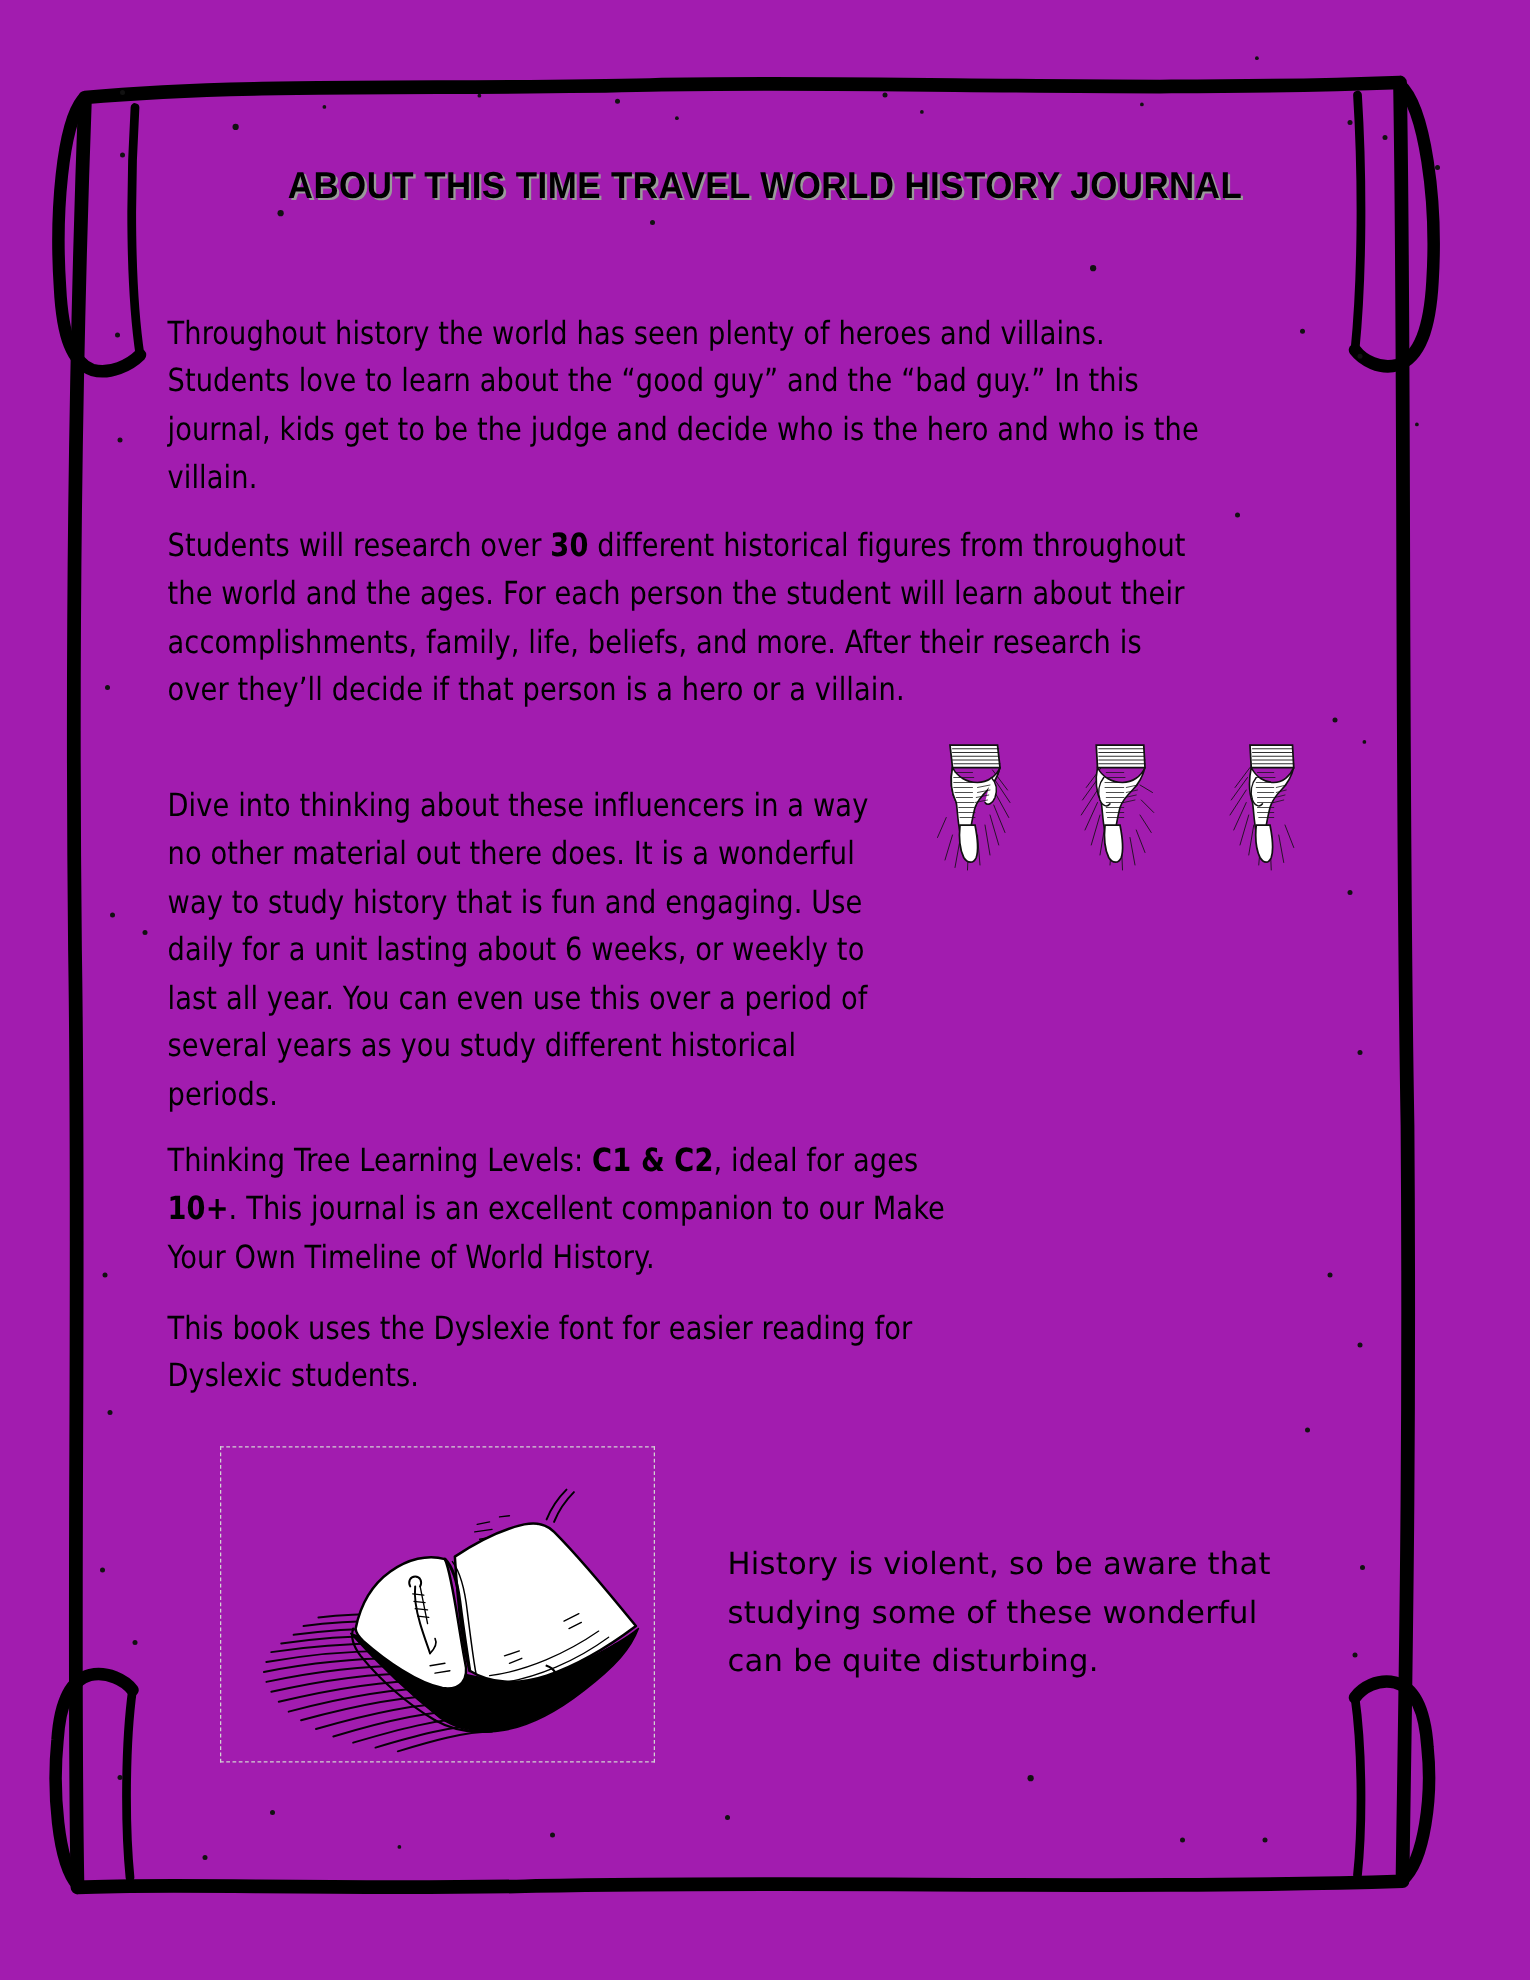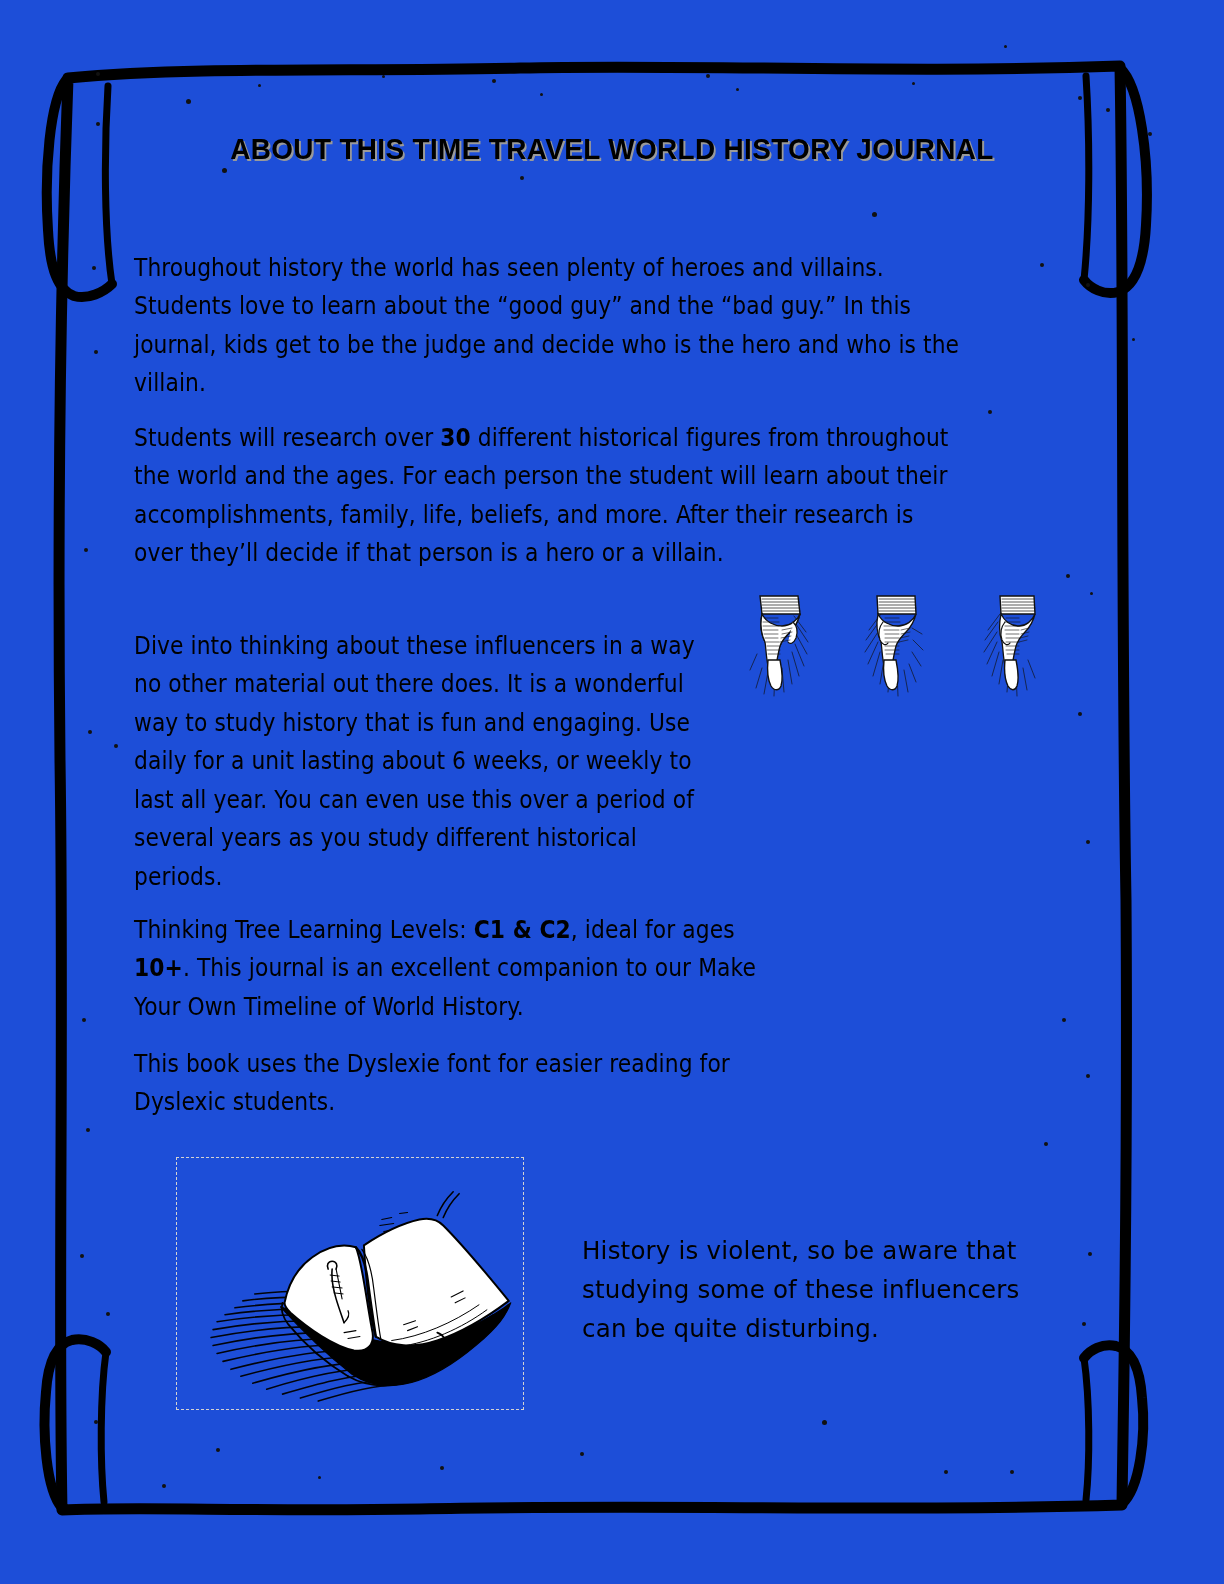--- a/index.html
+++ b/index.html
@@ -8,21 +8,21 @@
     background: #ffffff;
   }
   body {
     font-family: "Liberation Sans", sans-serif;
   }
 
   #page {
     position: relative;
     width: 1224px;
     height: 1584px;
-    background: #1d4ed8;
+    background: #a21caf;
     overflow: hidden;
   }
 
   
   #border-svg {
     position: absolute;
     left: 0;
     top: 0;
     width: 1224px;
     height: 1584px;
@@ -458,16 +458,16 @@
           </g>
 
           <path d="M262,176 C268,178 272,184 270,190 C268,196 260,196 256,192" stroke-width="1.8"></path>
 
           <path d="M262,58 C266,48 272,40 278,34" stroke-width="1.6"></path>
           <path d="M268,60 C272,50 278,42 284,36" stroke-width="1.6"></path>
         </g>
       </svg>
     </div>
 
-    <p id="warning-text">History is violent, so be aware that studying some of these influencers can be quite disturbing.</p>
+    <p id="warning-text">History is violent, so be aware that studying some of these wonderful can be quite disturbing.</p>
 
   </div>
 </div>
 
 </body></html>

